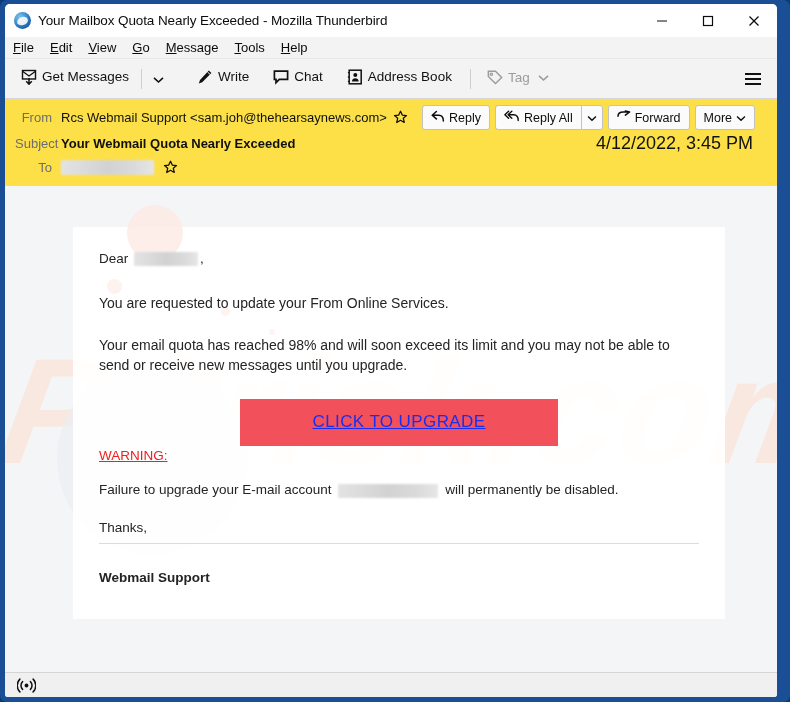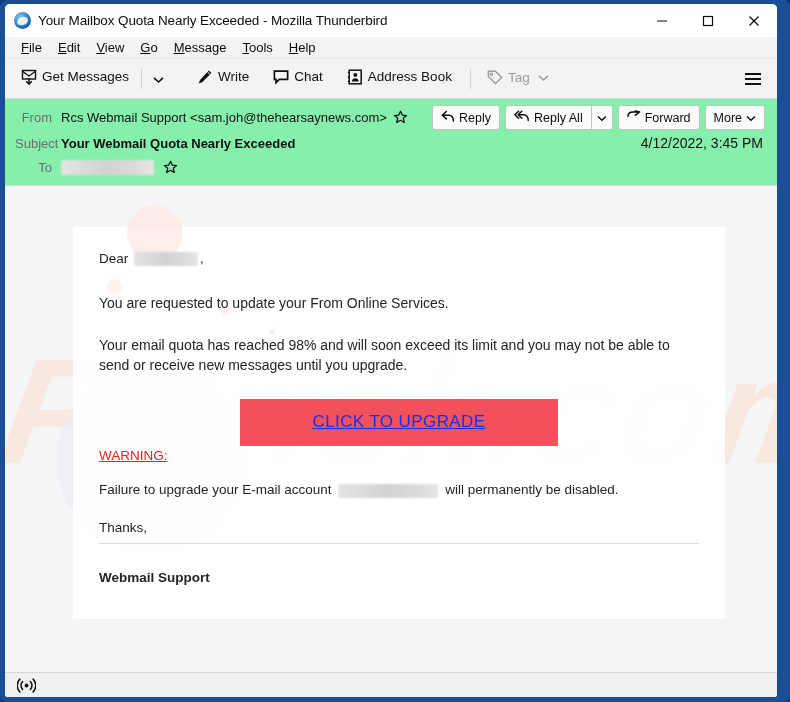--- a/index.html
+++ b/index.html
@@ -75,21 +75,20 @@
   }
   .wc svg { display: block; }
 
   
   #menubar {
     height: 22px;
     flex: 0 0 22px;
     background: #f3f3f3;
     display: flex;
     align-items: center;
-    padding-left: 8px;
     border-bottom: 1px solid #e8e8e8;
   }
   .menu-item {
     font-size: 13px;
     color: #0b0b0b;
     padding: 0 8px;
     line-height: 22px;
     white-space: nowrap;
     cursor: default;
   }
@@ -134,23 +133,23 @@
   }
   #hamburger span {
     display: block;
     width: 16px; height: 2px;
     background: #111;
   }
 
   
   #msg-header {
     flex: 0 0 auto;
-    background: #86efac;
+    background: #fde047;
     border-bottom: 1px solid #d8d8d8;
-    padding: 6px 10px 7px 10px;
+    padding: 6px 20px 7px 10px;
     font-size: 13px;
   }
   .hdr-row {
     display: flex;
     align-items: center;
     min-height: 22px;
   }
   .hdr-label {
     width: 46px;
     flex: 0 0 46px;
@@ -166,21 +165,21 @@
   }
   .hdr-value.bold { font-weight: bold; }
   .star {
     margin-left: 6px;
     display: inline-flex;
     vertical-align: middle;
     cursor: default;
   }
   #hdr-date {
     margin-left: auto;
-    font-size: 14px;
+    font-size: 18px;
     color: #121212;
     padding-right: 4px;
     white-space: nowrap;
   }
   .redact {
     display: inline-block;
     height: 13px;
     background: linear-gradient(90deg,#e3e3e3 0%,#dcdcdc 22%,#d2d2d2 50%,#dadada 78%,#e6e6e6 100%);
     border-radius: 1px;
     filter: blur(1.1px);

